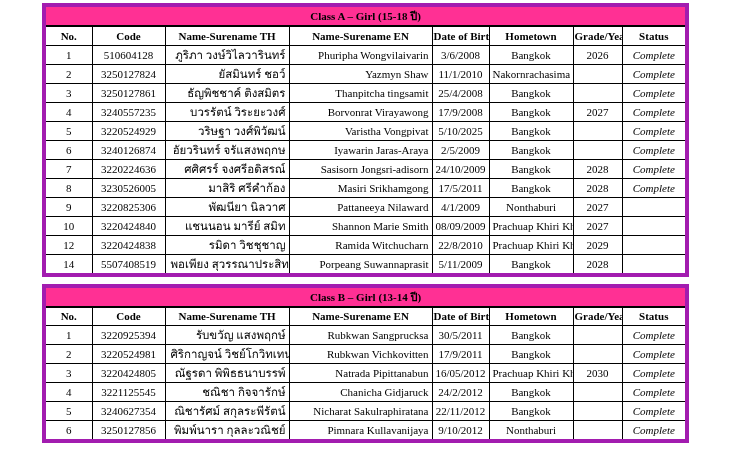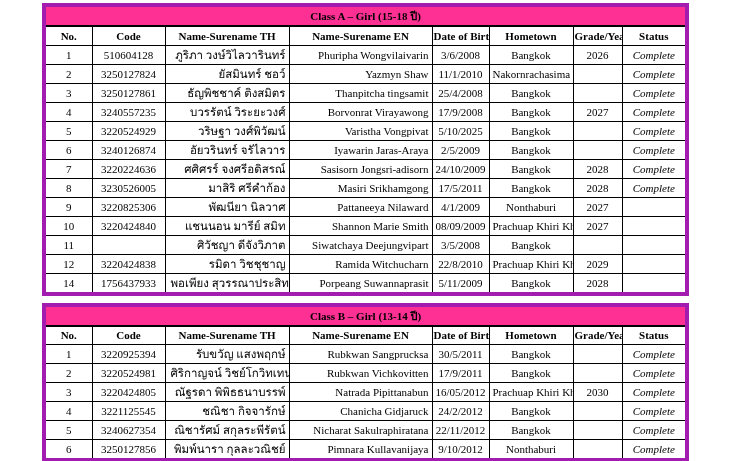--- a/index.html
+++ b/index.html
@@ -123,21 +123,21 @@
           <td class="al th-name">วริษฐา วงศ์พิวัฒน์</td>
           <td class="al">Varistha Vongpivat</td>
           <td>5/10/2025</td>
           <td>Bangkok</td>
           <td></td>
           <td class="status">Complete</td>
         </tr>
         <tr>
           <td>6</td>
           <td>3240126874</td>
-          <td class="al th-name">อัยวรินทร์ จรัไลวาร</td>
+          <td class="al th-name">อัยวรินทร์ จรัแสงพฤกษ</td>
           <td class="al">Iyawarin Jaras-Araya</td>
           <td>2/5/2009</td>
           <td>Bangkok</td>
           <td></td>
           <td class="status">Complete</td>
         </tr>
         <tr>
           <td>7</td>
           <td>3220224636</td>
           <td class="al th-name">ศศิศรร์ จงศรีอดิสรณ์</td>
@@ -171,42 +171,32 @@
           <td>10</td>
           <td>3220424840</td>
           <td class="al th-name">แชนนอน มารีย์ สมิท</td>
           <td class="al">Shannon Marie Smith</td>
           <td>08/09/2009</td>
           <td>Prachuap Khiri Khan</td>
           <td>2027</td>
           <td class="status"></td>
         </tr>
         <tr>
-          <td>11</td>
-          <td></td>
-          <td class="al th-name">ศิวัชญา ดีจังวิภาต</td>
-          <td class="al">Siwatchaya Deejungvipart</td>
-          <td>3/5/2008</td>
-          <td>Bangkok</td>
-          <td></td>
-          <td class="status"></td>
-        </tr>
-        <tr>
           <td>12</td>
           <td>3220424838</td>
           <td class="al th-name">รมิดา วิชชุชาญ</td>
           <td class="al">Ramida Witchucharn</td>
           <td>22/8/2010</td>
           <td>Prachuap Khiri Khan</td>
           <td>2029</td>
           <td class="status"></td>
         </tr>
         <tr>
           <td>14</td>
-          <td>1756437933</td>
+          <td>5507408519</td>
           <td class="al th-name">พอเพียง สุวรรณาประสิทธิ์</td>
           <td class="al">Porpeang Suwannaprasit</td>
           <td>5/11/2009</td>
           <td>Bangkok</td>
           <td>2028</td>
           <td class="status"></td>
         </tr>
       </tbody>
   </table>
 

